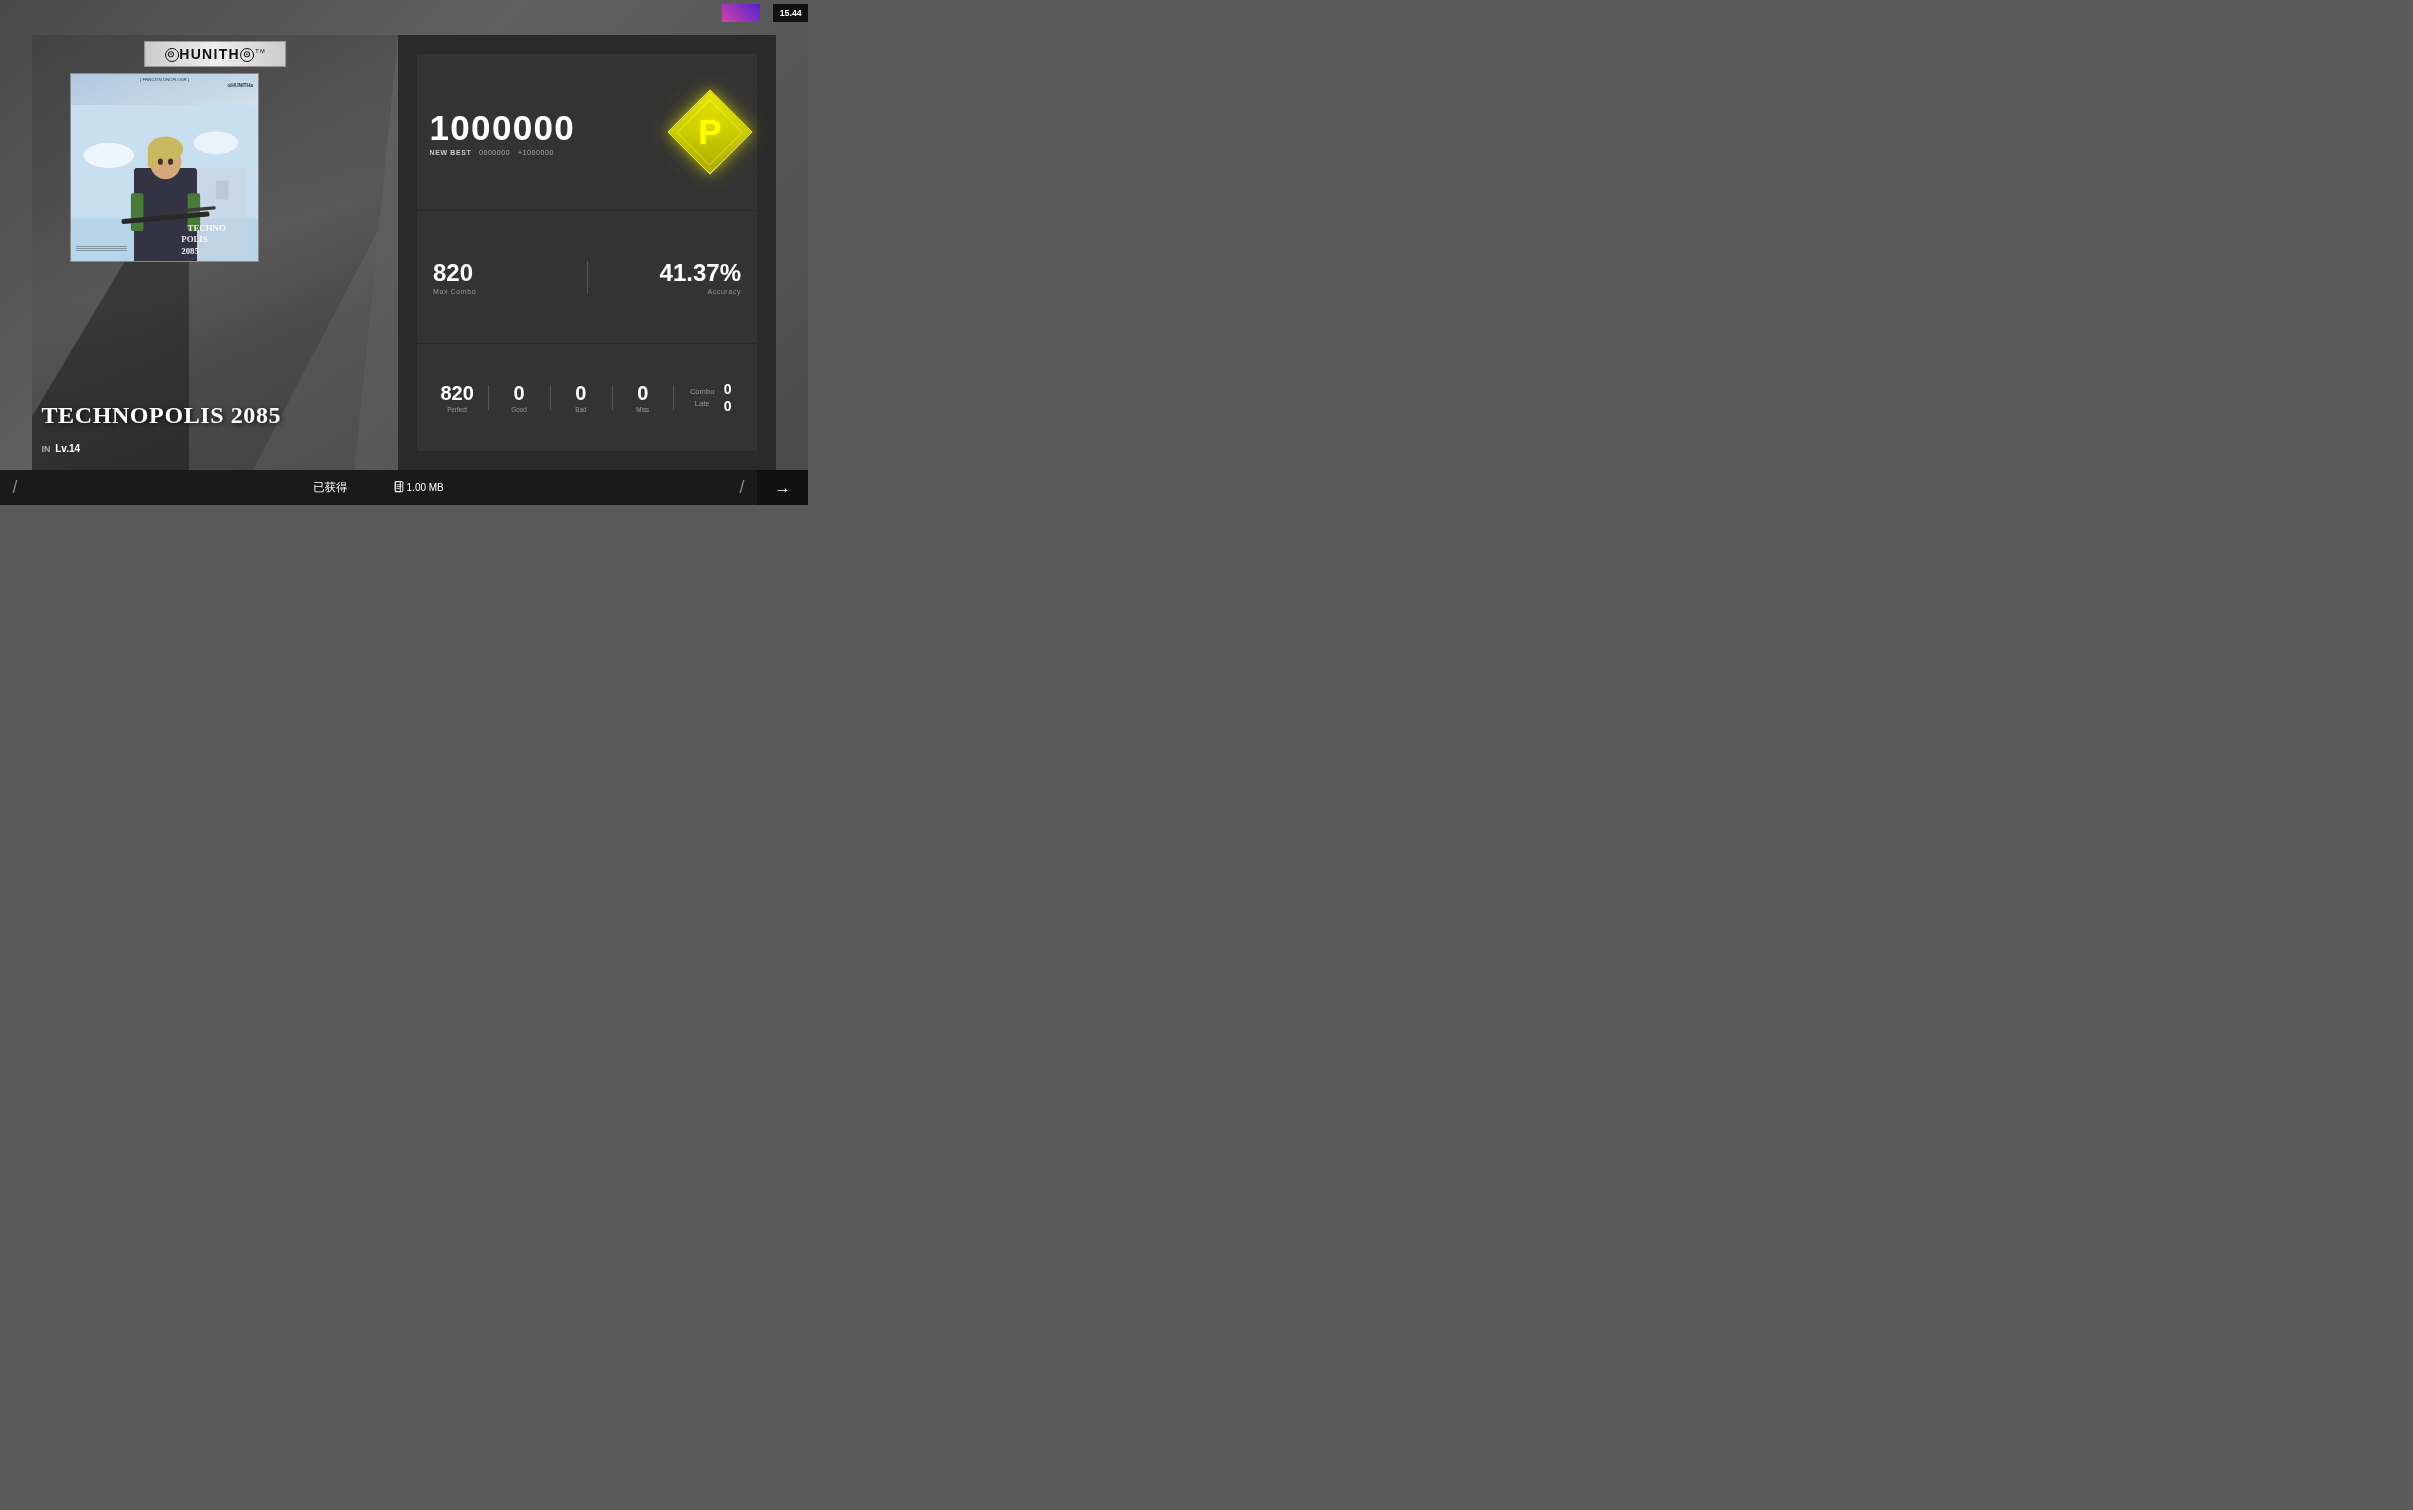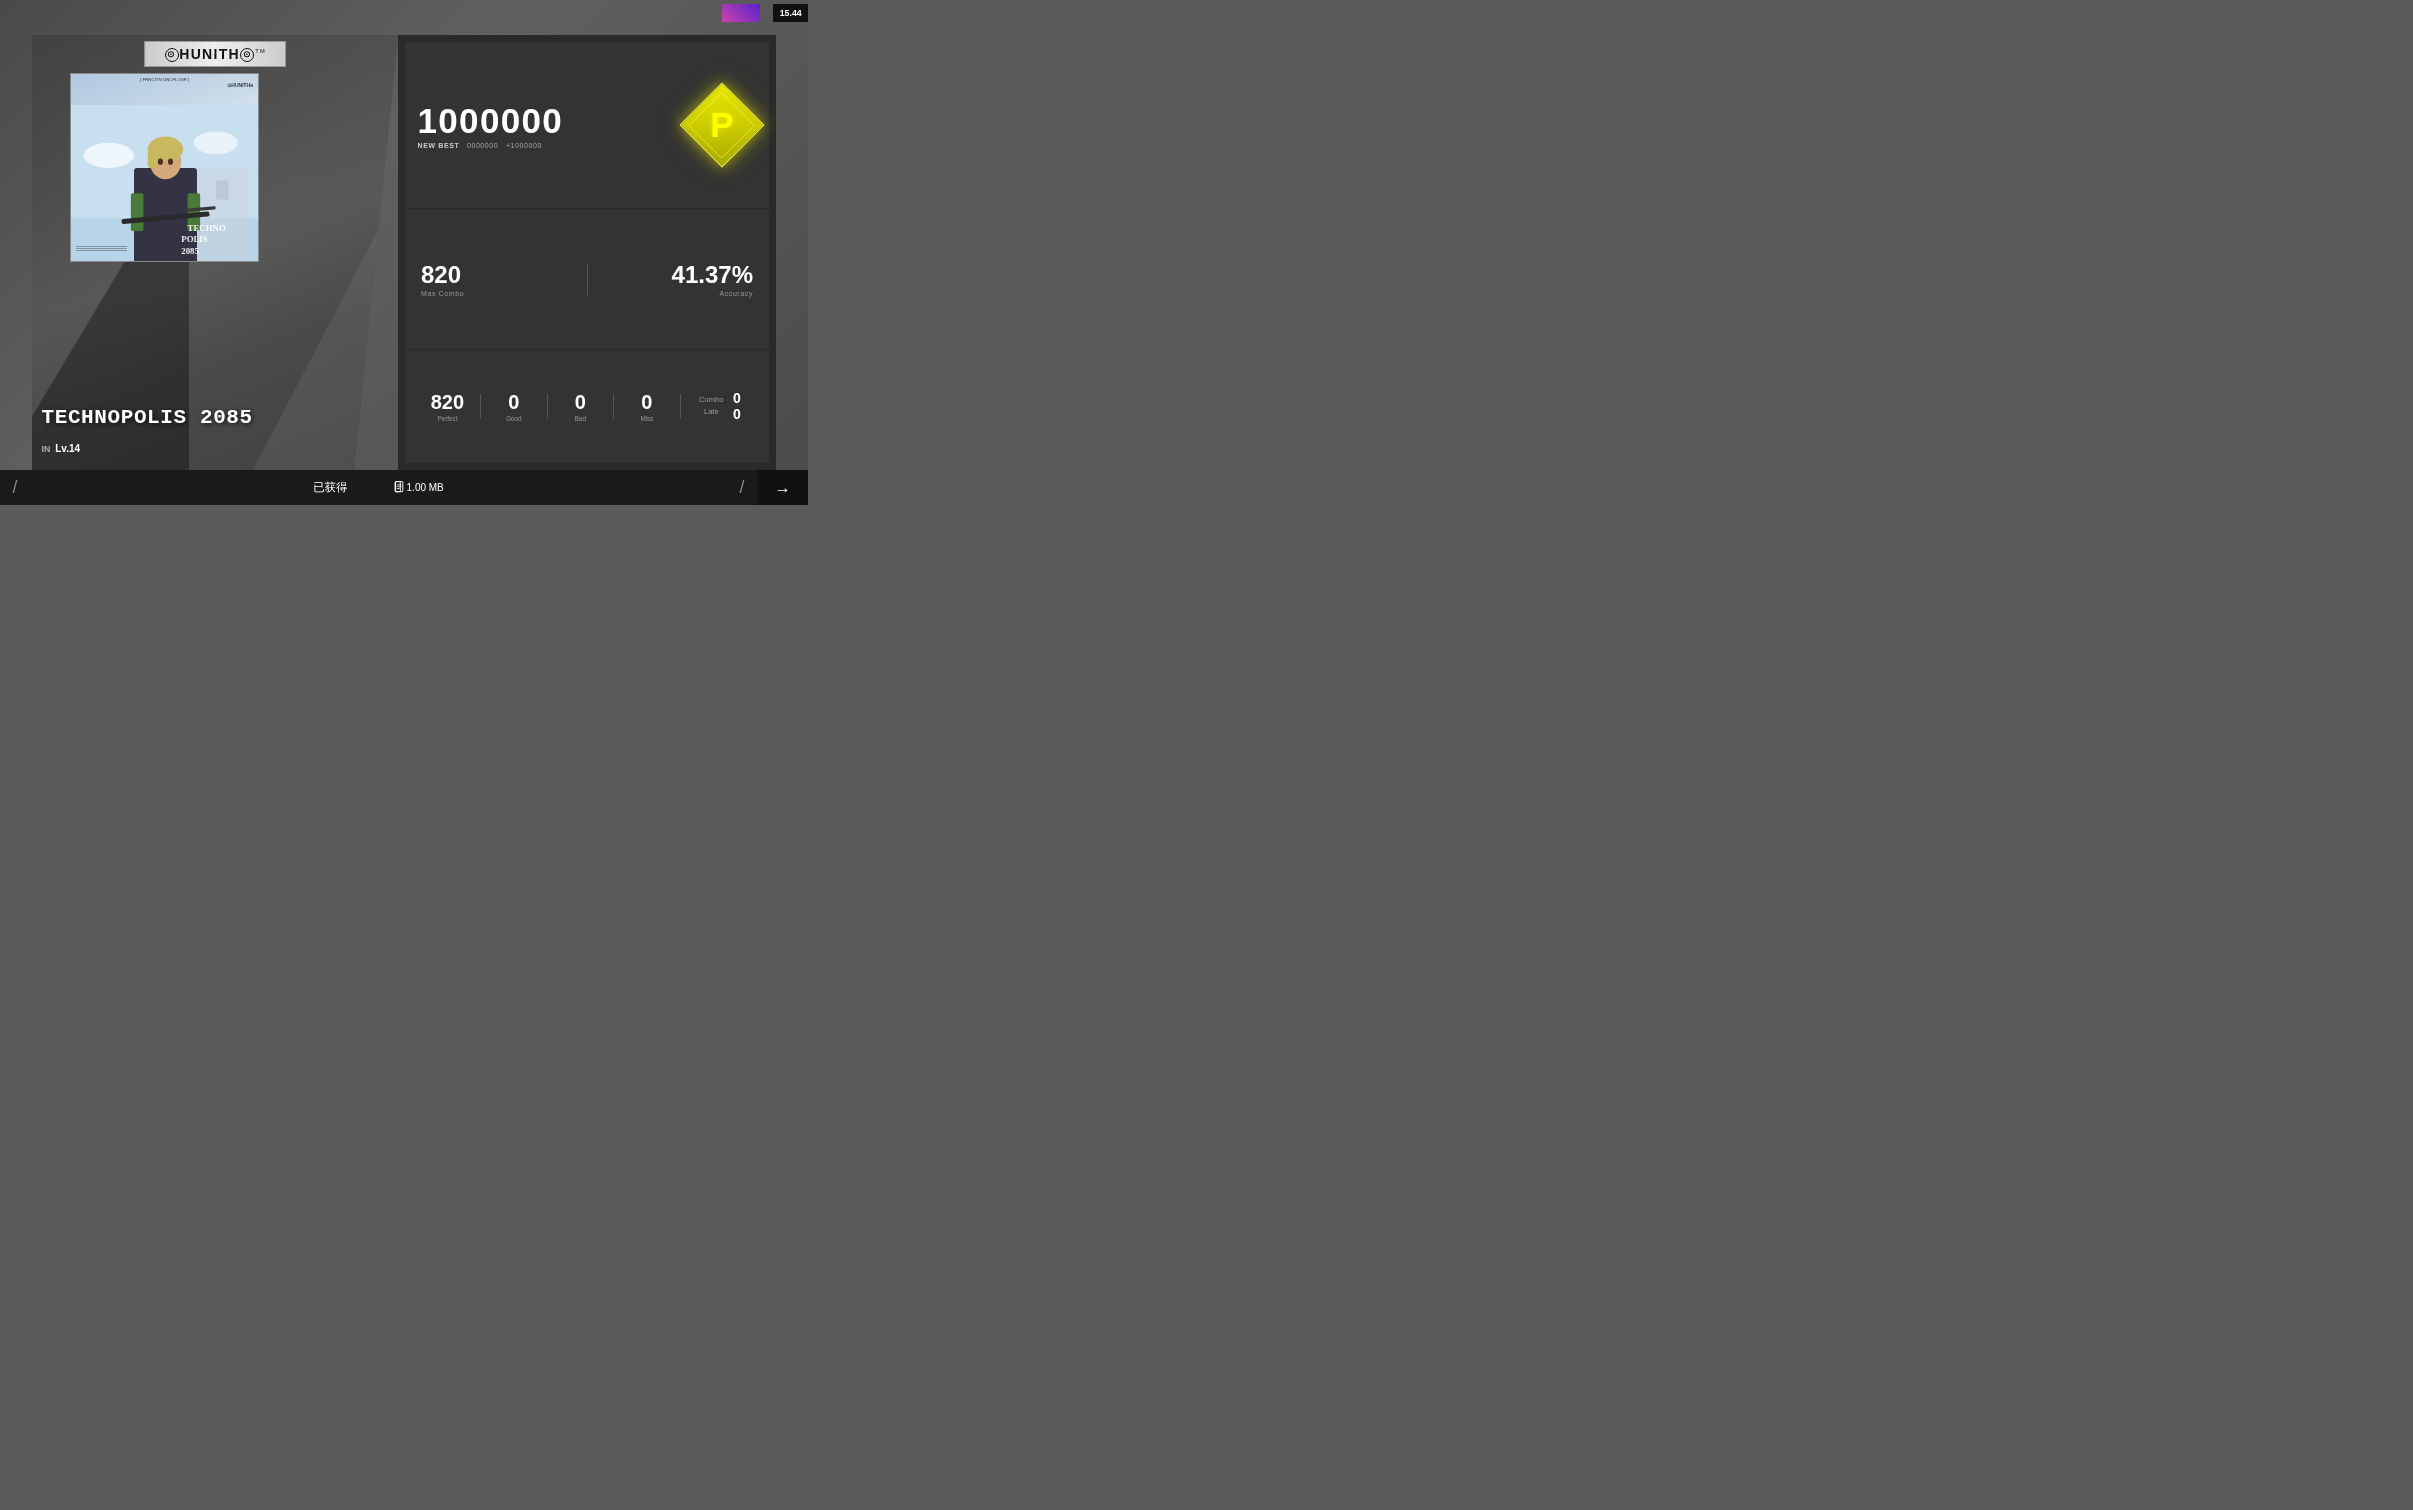--- a/index.html
+++ b/index.html
@@ -214,24 +214,24 @@
     }
 
     
     .song-title-area {
       position: absolute;
       bottom: 16px;
       left: 9.5px;
       z-index: 5;
     }
     .song-title {
-      font-size: 21px;
-      font-weight: 900;
-      color: #fff;
-      font-family: Liberation Mono, monospace;
+      font-size: 24px;
+      font-weight: 900;
+      color: #fff;
+      font-family: Liberation Serif, serif;
       text-shadow: 1.3px 1.3px 5px rgba(0,0,0,0.8);
       letter-spacing: 0.6px;
     }
     .song-difficulty {
       font-size: 8.8px;
       font-weight: bold;
       color: #ccc;
       margin-top: 14px;
     }
     .song-difficulty .in-text {
@@ -242,21 +242,21 @@
       font-size: 10px;
     }
 
     
     .right-panel {
       flex: 1;
       background: #2a2a2a;
       display: flex;
       flex-direction: column;
       gap: 1px;
-      padding: 7px;
+      padding: 19px;
       margin-left: 0;
     }
 
     
     .score-row {
       background: #333;
       padding: 7.6px 12.6px;
       display: flex;
       align-items: center;
       justify-content: space-between;

